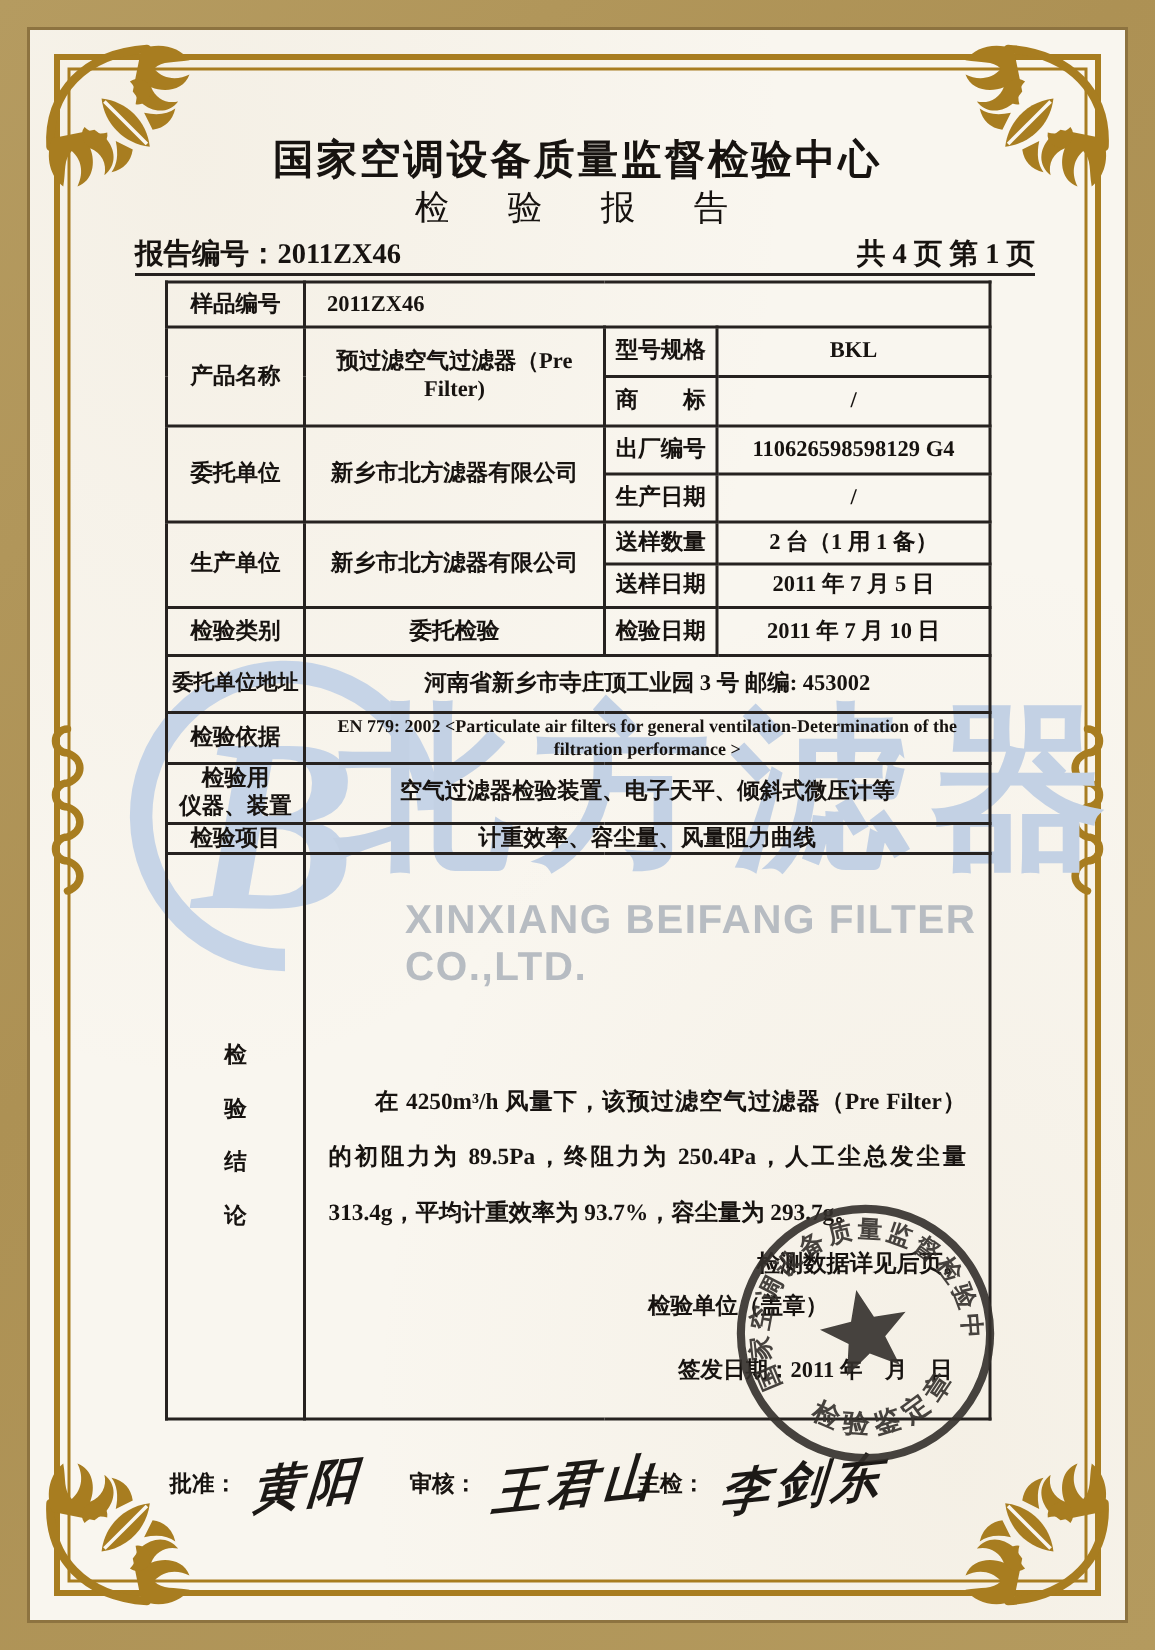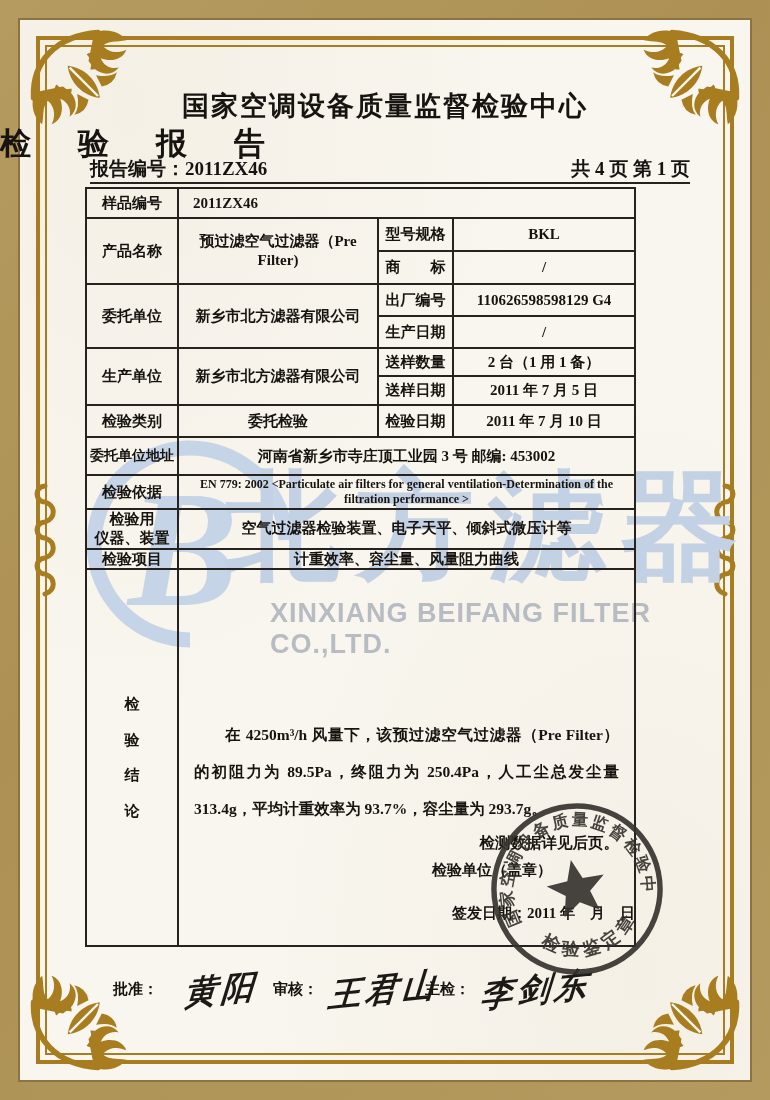--- a/index.html
+++ b/index.html
@@ -23,49 +23,49 @@
   .wm{position:absolute;z-index:4;pointer-events:none;}
   .wm-logo{left:76px;top:420px;width:220px;height:245px;}
   .wm-cn{left:224px;top:462px;font-size:118px;font-weight:bold;letter-spacing:14px;
     color:#c3d1e4;font-family:"Liberation Sans", sans-serif;line-height:1.1;}
   .wm-en{left:270px;top:598px;font-size:27px;color:#b7bcc2;letter-spacing:1px;
     font-family:"Liberation Sans", sans-serif;font-weight:bold;}
 
   
   .center-name{position:absolute;left:0;right:0;top:88px;text-align:center;font-size:27px;
     font-weight:bold;color:#171310;letter-spacing:2px;z-index:5;}
-  .report-title{position:absolute;left:0;right:0;top:123px;text-align:left;font-size:31px;
-    font-weight:bold;color:#171310;letter-spacing:8px;z-index:5;}
+  .report-title{position:absolute;left:0;right:0;top:123px;text-align:center;font-size:23px;
+    font-weight:normal;color:#171310;letter-spacing:8px;z-index:5;}
   .meta-row{position:absolute;left:90px;width:600px;top:155px;height:27px;display:flex;
     justify-content:space-between;align-items:flex-end;border-bottom:2px solid #262220;
     font-size:19px;font-weight:bold;color:#171310;z-index:5;}
 
   
-  table.info{position:absolute;left:85px;top:187px;width:549px;border-collapse:collapse;
+  table.info{position:absolute;left:110px;top:187px;width:549px;border-collapse:collapse;
     table-layout:fixed;z-index:5;font-size:15px;color:#171310;padding-left:29px;}
   table.info td{border:2px solid #262220;text-align:center;vertical-align:middle;
     padding:0 3px;font-weight:bold;line-height:1.25;}
   td.en-val{font-weight:normal;font-size:12px;line-height:1.4;padding:2px 6px;}
   td.concl{vertical-align:top;text-align:left;position:relative;}
   .vlabel{display:flex;flex-direction:column;align-items:center;justify-content:center;gap:17px;height:100%;}
   .concl-par{margin:52px 12px 0 12px;text-indent:2em;font-weight:bold;font-size:15.5px;line-height:37px;text-align:justify;}
   .concl-note{margin:6px 12px 0 12px;text-indent:2em;font-weight:bold;font-size:15.5px;text-align:right;}
 
   .seal-unit{position:absolute;left:432px;top:861px;font-size:15px;font-weight:bold;color:#171310;z-index:6;}
   .issue-date{position:absolute;left:452px;top:904px;font-size:15px;font-weight:bold;color:#171310;z-index:6;}
   .stamp{position:absolute;left:488px;top:800px;width:178px;height:178px;z-index:7;
     transform:rotate(-12deg);opacity:.9;}
 
   
   .sig-row{position:absolute;left:103px;right:80px;top:968px;height:50px;z-index:6;}
   .sig-group{position:absolute;display:flex;align-items:flex-start;}
   .sig-label{font-size:15px;font-weight:bold;color:#171310;padding-top:12px;}
   .sig-name{font-size:33px;font-weight:bold;font-style:italic;color:#1c1916;
     transform:rotate(-6deg) skewX(-10deg);margin-left:10px;letter-spacing:4px;white-space:nowrap;}
-  .sig-g1{left:10px;gap:16px;}
+  .sig-g1{left:10px;}
   .sig-g2{left:170px;}
   .sig-g3{left:322px;}
 </style>
 </head>
 <body>
 
 <div class="page">
   <div class="paper"></div>
   <div class="frame-outer"></div>
   <div class="frame-inner"></div>

